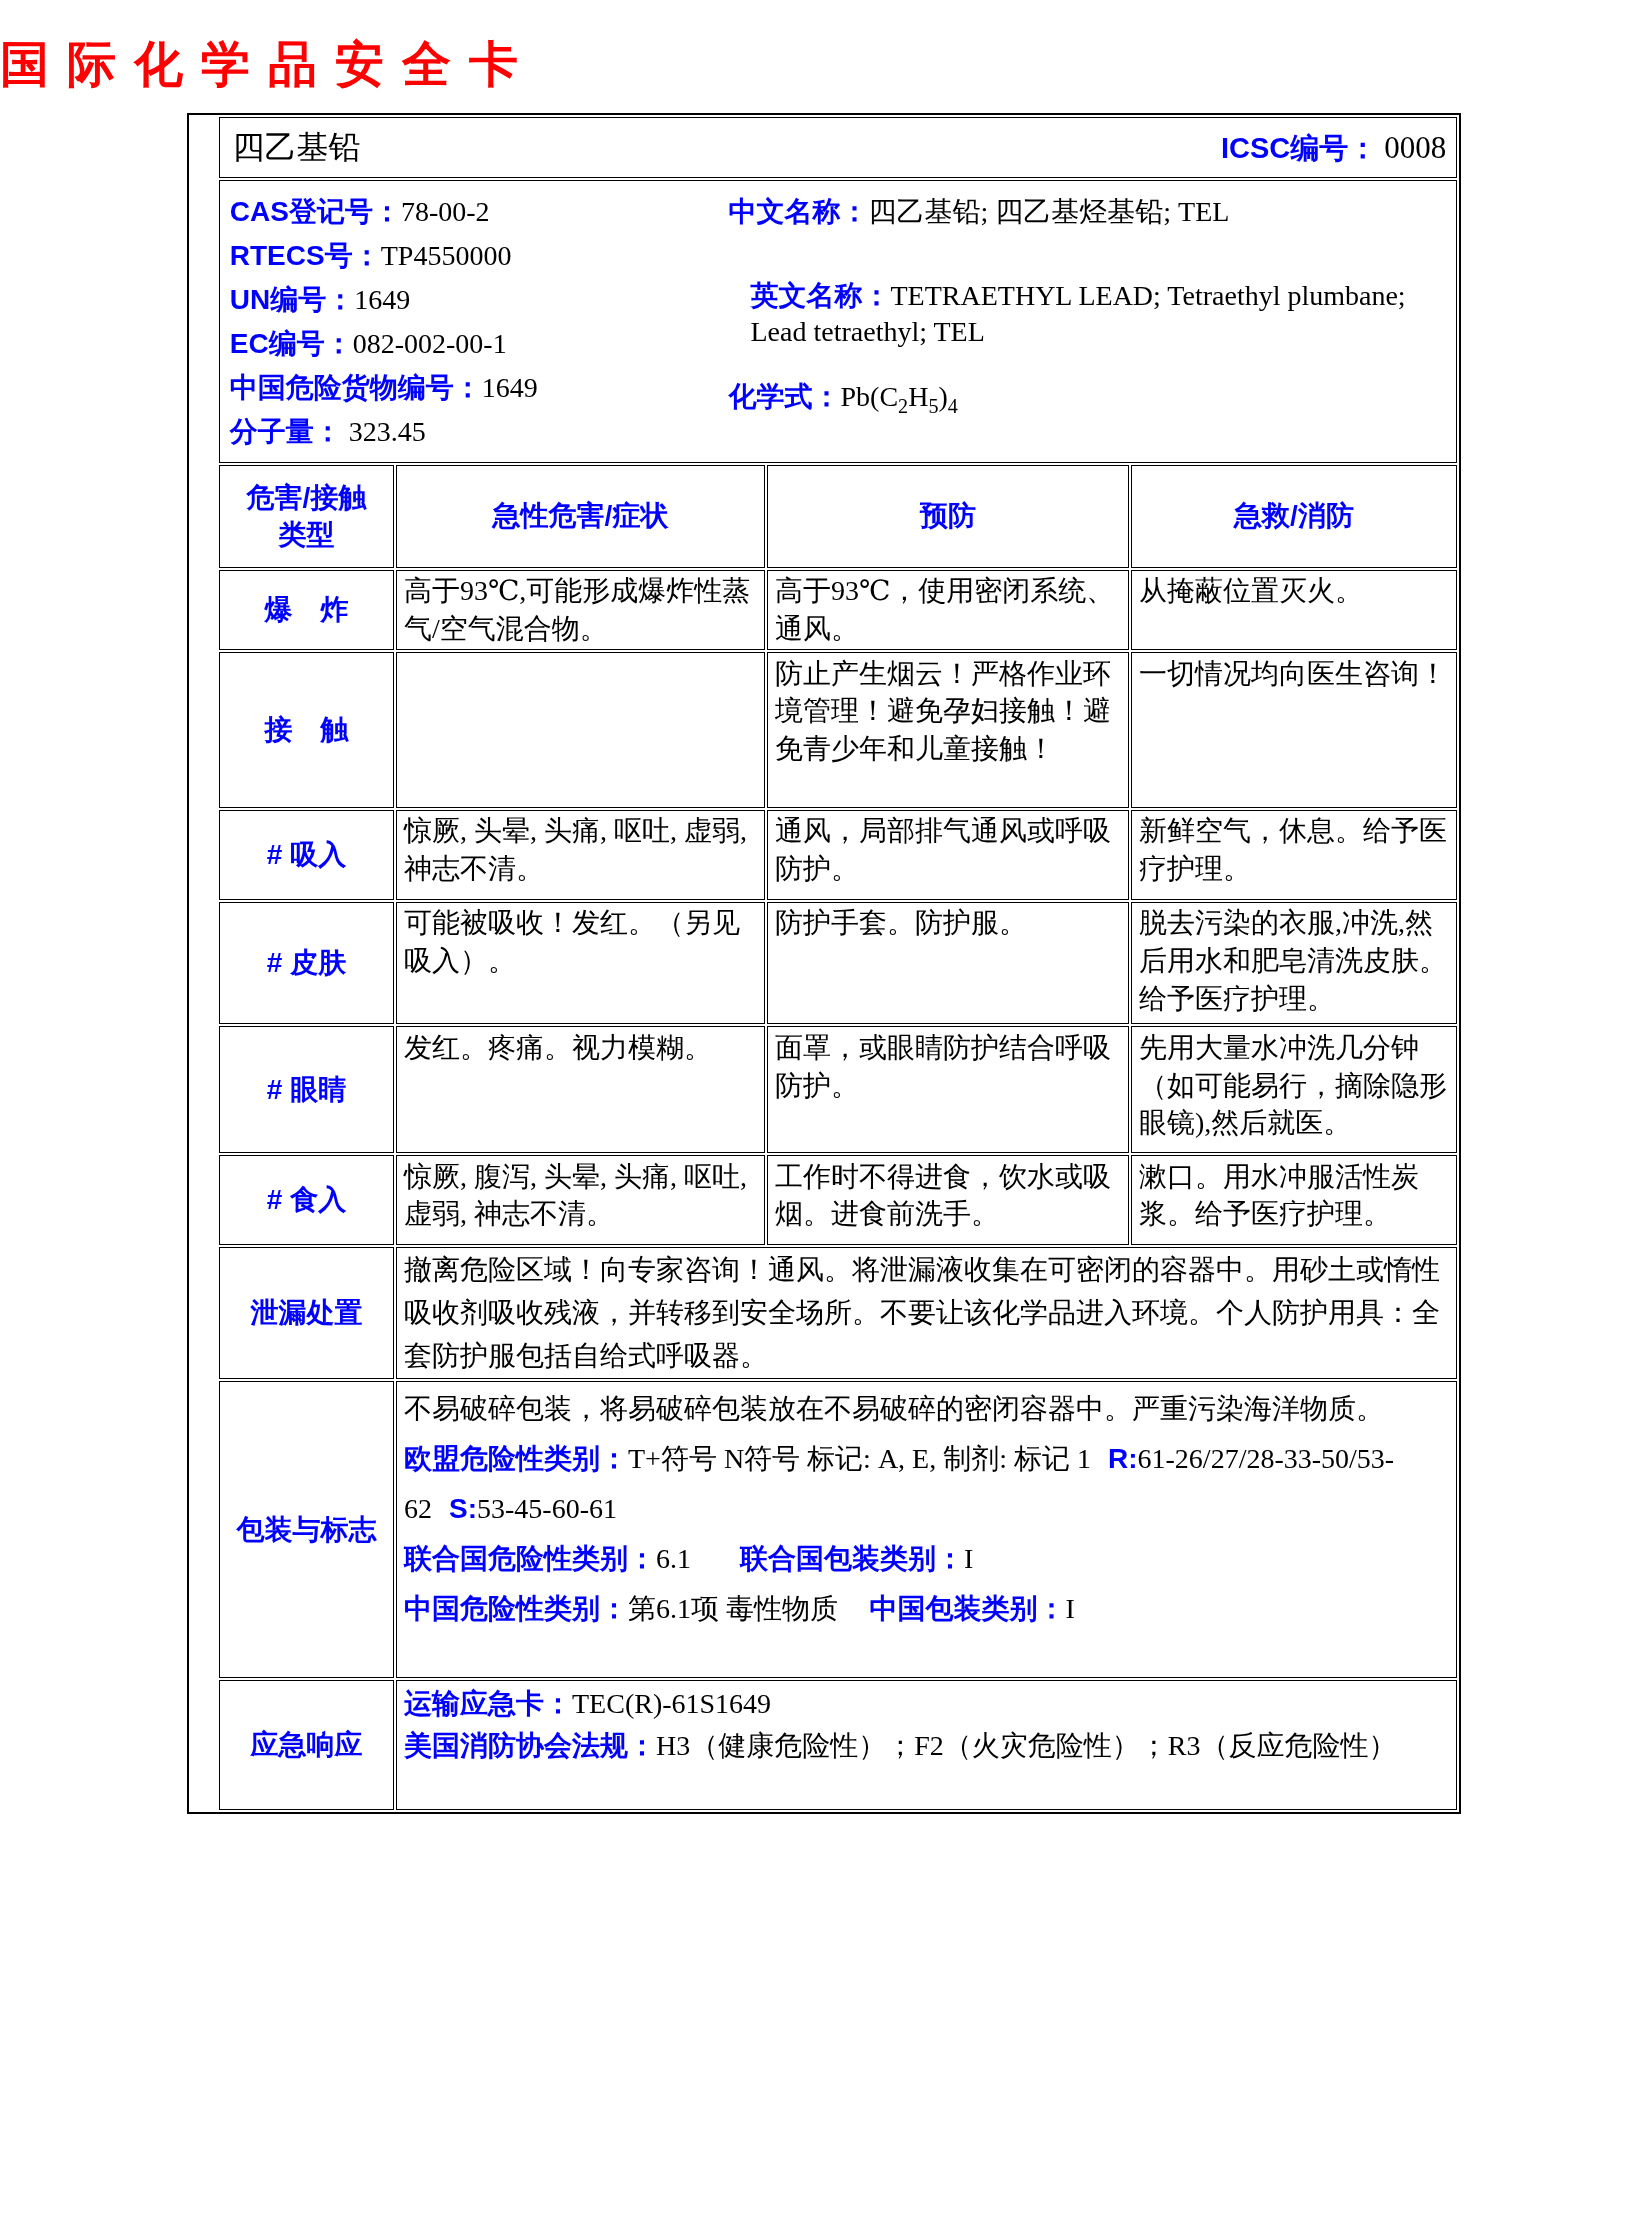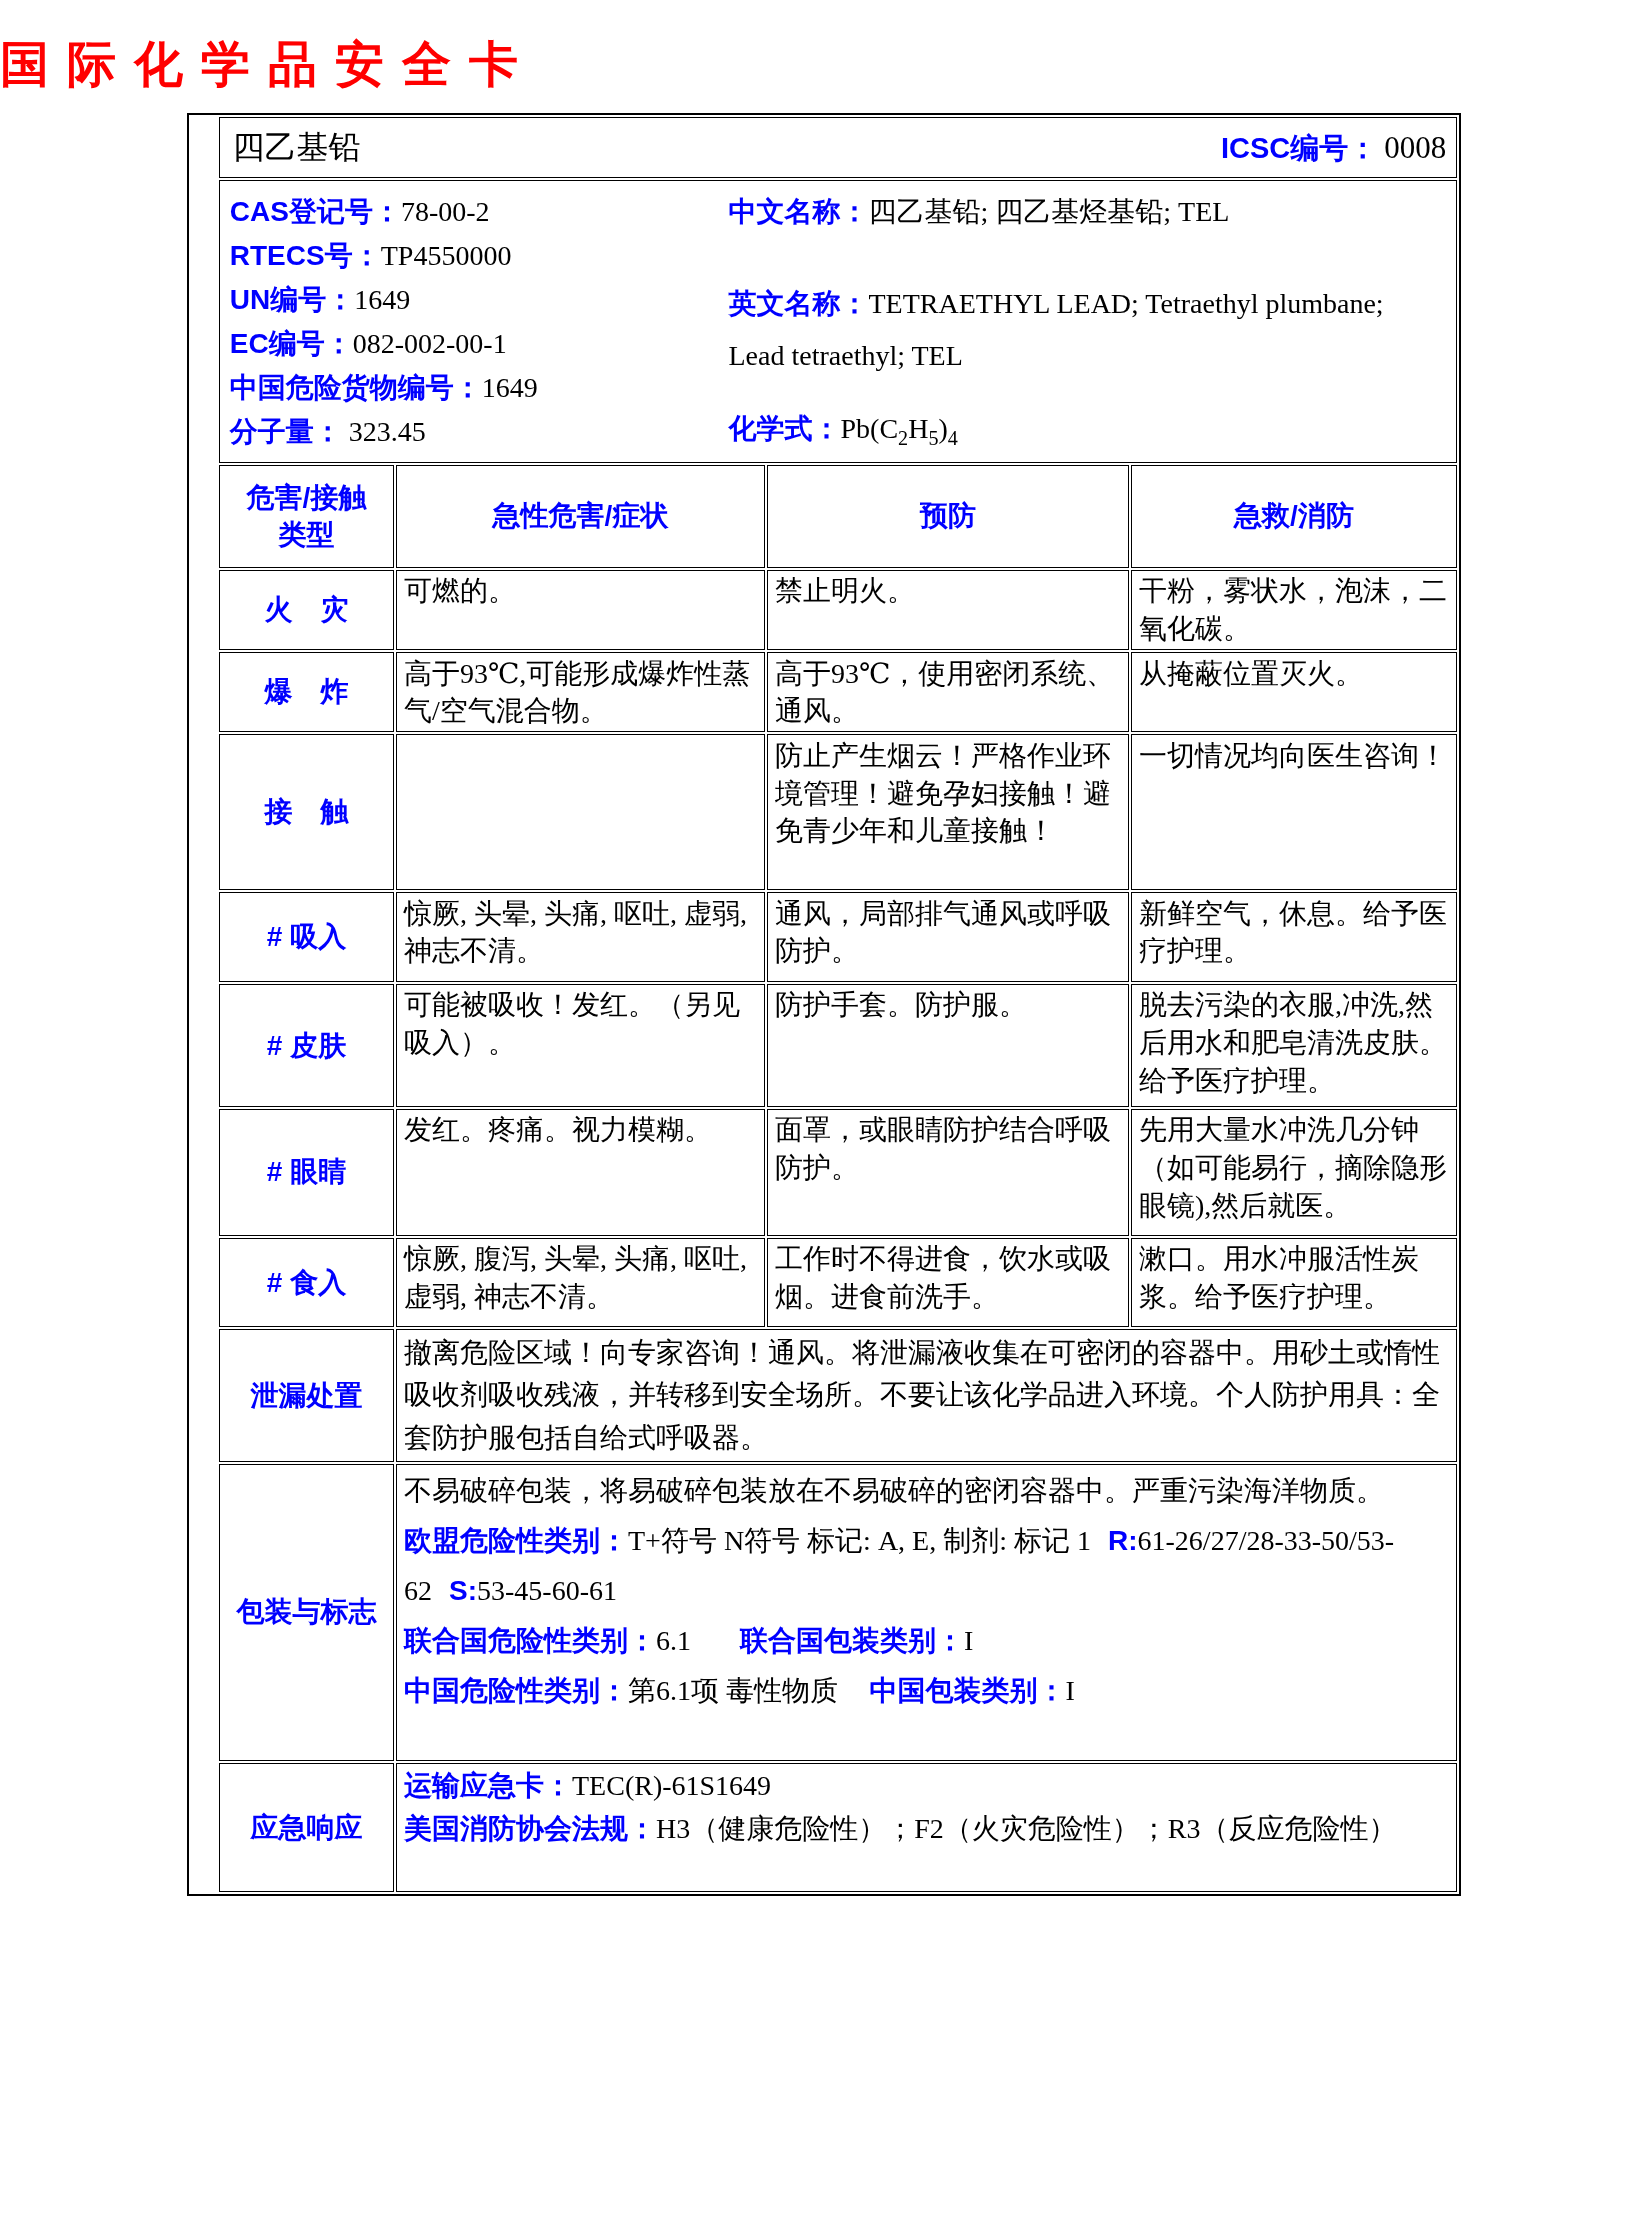--- a/index.html
+++ b/index.html
@@ -51,21 +51,21 @@
   .icsc-group { font-size: 29px; padding-right: 2.8px; }
   .icsc-group .val { font-size: 31px; margin-left: 7px; }
   tr.r-name td { height: 56px; vertical-align: middle; }
 
   
   tr.r-ident td { height: 260px; padding: 8.4px 9.8px; }
   .ident { display: flex; width: 100%; }
   .ident-left { width: 41%; }
   .ident-right { width: 59%; }
   .ident-line { line-height: 44px; white-space: nowrap; }
-  .en-block { margin-top: 44px; white-space: normal; line-height: 52px; }
+  .en-block { margin-top: 44px; white-space: normal; line-height: 36px; margin-left: 22px; }
   .formula-line { margin-top: 25px; }
   sub { font-size: 72%; line-height: 0; }
 
   
   th { vertical-align: middle; text-align: center; }
   th .lbl { font-size: 28px; }
   .pre-line { white-space: pre-line; }
   tr.r-hdr th { height: 98px; }
   td.type {
     vertical-align: middle; text-align: center;
@@ -134,26 +134,20 @@
   </tr>
 
   <tr class="r-hdr">
     <th><span class="lbl pre-line">危害/接触
 类型</span></th>
     <th><span class="lbl">急性危害/症状</span></th>
     <th><span class="lbl">预防</span></th>
     <th><span class="lbl">急救/消防</span></th>
   </tr>
 
-  <tr class="r-fire">
-    <td class="type">火　灾</td>
-    <td>可燃的。</td>
-    <td>禁止明火。</td>
-    <td>干粉，雾状水，泡沫，二氧化碳。</td>
-  </tr>
 
   <tr class="r-expl">
     <td class="type">爆　炸</td>
     <td>高于93℃,可能形成爆炸性蒸气/空气混合物。</td>
     <td>高于93℃，使用密闭系统、通风。</td>
     <td>从掩蔽位置灭火。</td>
   </tr>
 
   <tr class="r-contact">
     <td class="type">接　触</td>

